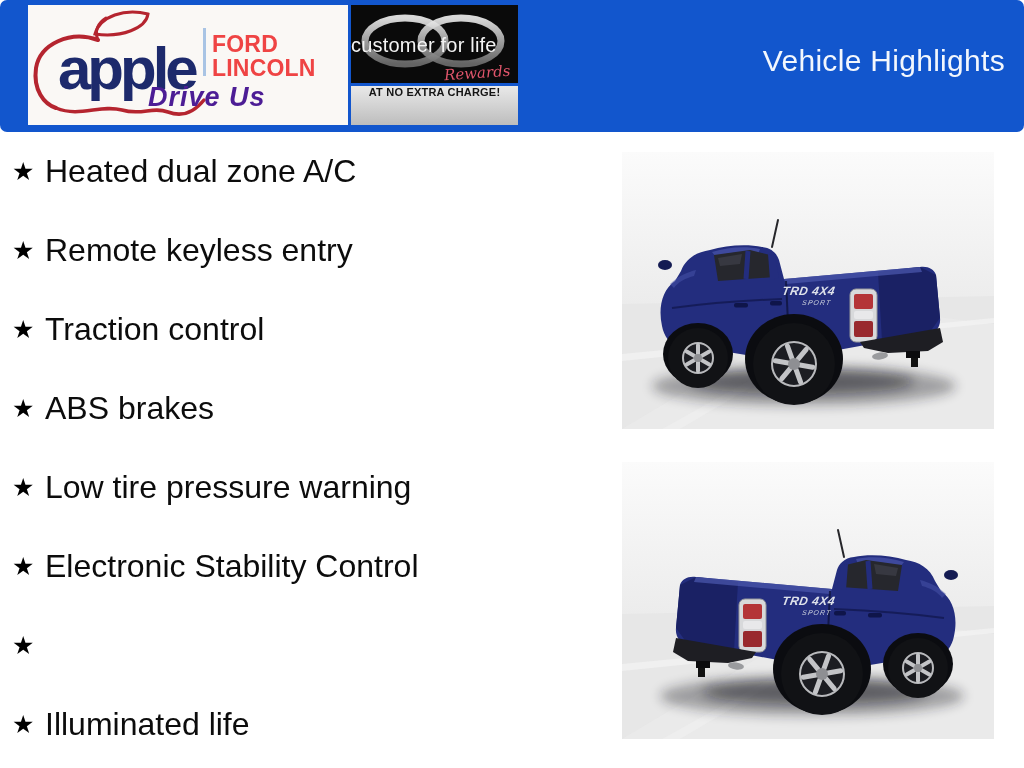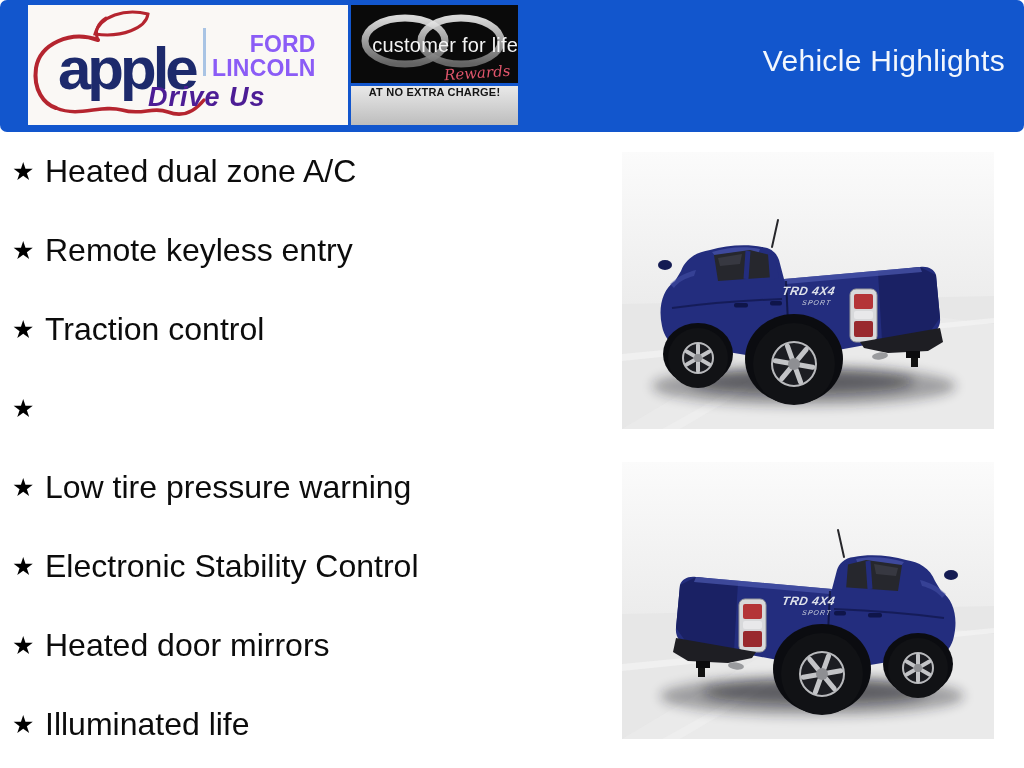--- a/index.html
+++ b/index.html
@@ -14,21 +14,21 @@
   .apple-art{position:absolute;left:0;top:0;width:210px;height:120px;}
   .apple-word{
     position:absolute;left:30px;top:33px;
     font-size:60px;font-weight:bold;letter-spacing:-4px;line-height:62px;
   }
   .logo-divider{position:absolute;left:175px;top:23px;width:3px;height:48px;background:#a9c4e4;}
   .brands{position:absolute;left:184px;top:27px;font-weight:bold;font-size:23px;line-height:24px;letter-spacing:0.2px;}
   .drive-us{position:absolute;left:120px;top:77px;font-weight:bold;font-style:italic;font-size:27px;letter-spacing:1px;}
   .rewards-box{position:absolute;left:351px;top:5px;width:167px;height:78px;background:#0a0a0a;overflow:hidden;}
   .infinity-svg{position:absolute;left:0;top:0;width:167px;height:78px;}
-  .cfl-text{position:absolute;left:0;top:29px;width:100%;text-align:right;color:#f3f3f3;font-size:20px;letter-spacing:0.2px;}
+  .cfl-text{position:absolute;left:0;top:29px;width:100%;text-align:left;color:#f3f3f3;font-size:20px;letter-spacing:0.2px;}
   .cfl-script{position:absolute;right:8px;bottom:1px;color:#e0556b;font-family:"DejaVu Serif",serif;font-style:italic;font-size:15px;transform:rotate(-4deg);}
   .benefits-box{position:absolute;left:351px;top:86px;width:167px;height:39px;background:linear-gradient(#e9e9e9,#bdbdbd);text-align:center;color:#141414;}
   .benefits-line1{font-size:18px;font-weight:bold;letter-spacing:0.5px;margin-top:2px;line-height:19px;}
   .benefits-line2{font-size:11px;font-weight:bold;letter-spacing:0.2px;line-height:13px;}
   .page-title{position:absolute;right:19px;top:44px;font-size:30px;color:#f3f7fd;letter-spacing:0.3px;}
   
   #features{position:absolute;left:0;top:0;width:620px;height:768px;}
   .feature-row{position:absolute;left:12px;height:44px;display:flex;align-items:center;}
   .star{font-size:25px;color:#000;width:30px;line-height:25px;}
   .ftext{font-size:32px;color:#0c0c0c;margin-left:3px;white-space:nowrap;}
@@ -43,21 +43,21 @@
 <div class="banner" style="background: rgb(18, 86, 205); border-radius: 7px;">
   <div class="logo-box">
     <svg class="apple-art" viewBox="0 0 210 120">
       <path d="M 67,29 C 72,11 97,3 120,9 C 118,23 94,33 67,29 Z" fill="none" stroke="#b5252f" stroke-width="3" stroke-linecap="round"></path>
       <path d="M 70,35 C 42,25 12,39 8,63 C 5,85 16,99 28,103" fill="none" stroke="#b5252f" stroke-width="4" stroke-linecap="round"></path>
       <path d="M 28,103 C 52,113 72,99 94,105 C 114,111 124,101 140,107 C 156,113 168,105 176,95" fill="none" stroke="#b5252f" stroke-width="3.5" stroke-linecap="round"></path>
       <path d="M 70,35 C 66,26 70,18 78,13" fill="none" stroke="#b5252f" stroke-width="3" stroke-linecap="round"></path>
     </svg>
     <div class="apple-word" style="color: rgb(29, 42, 108);">apple</div>
     <div class="logo-divider"></div>
-    <div class="brands" style="color: #8b5cf6; text-align: right;">
+    <div class="brands" style="color: #ef4444;">
       <div>FORD</div>
       <div>LINCOLN</div>
     </div>
     <div class="drive-us" style="color: #4c1d95;">Drive Us</div>
   </div>
 
   <div class="rewards-box">
     <svg class="infinity-svg" viewBox="0 0 167 78">
       <defs>
         <linearGradient id="silverGrad" x1="0" y1="0" x2="0" y2="1">
@@ -87,32 +87,32 @@
     <div class="feature-row" style="top: 228px;">
       <span class="star">★</span>
       <span class="ftext">Remote keyless entry</span>
     </div>
     <div class="feature-row" style="top: 307px;">
       <span class="star">★</span>
       <span class="ftext">Traction control</span>
     </div>
     <div class="feature-row" style="top: 386px;">
       <span class="star">★</span>
+      <span class="ftext">ABS brakes</span>
     </div>
     <div class="feature-row" style="top: 465px;">
       <span class="star">★</span>
       <span class="ftext">Low tire pressure warning</span>
     </div>
     <div class="feature-row" style="top: 544px;">
       <span class="star">★</span>
       <span class="ftext">Electronic Stability Control</span>
     </div>
     <div class="feature-row" style="top: 623px;">
       <span class="star">★</span>
-      <span class="ftext">Heated door mirrors</span>
     </div>
     <div class="feature-row" style="top: 702px;">
       <span class="star">★</span>
       <span class="ftext">Illuminated life</span>
     </div>
   </div>
 
 <svg id="photo1" class="photo" viewBox="0 0 372 277">
   <defs>
     <linearGradient id="bga" x1="0" y1="0" x2="0" y2="1">

